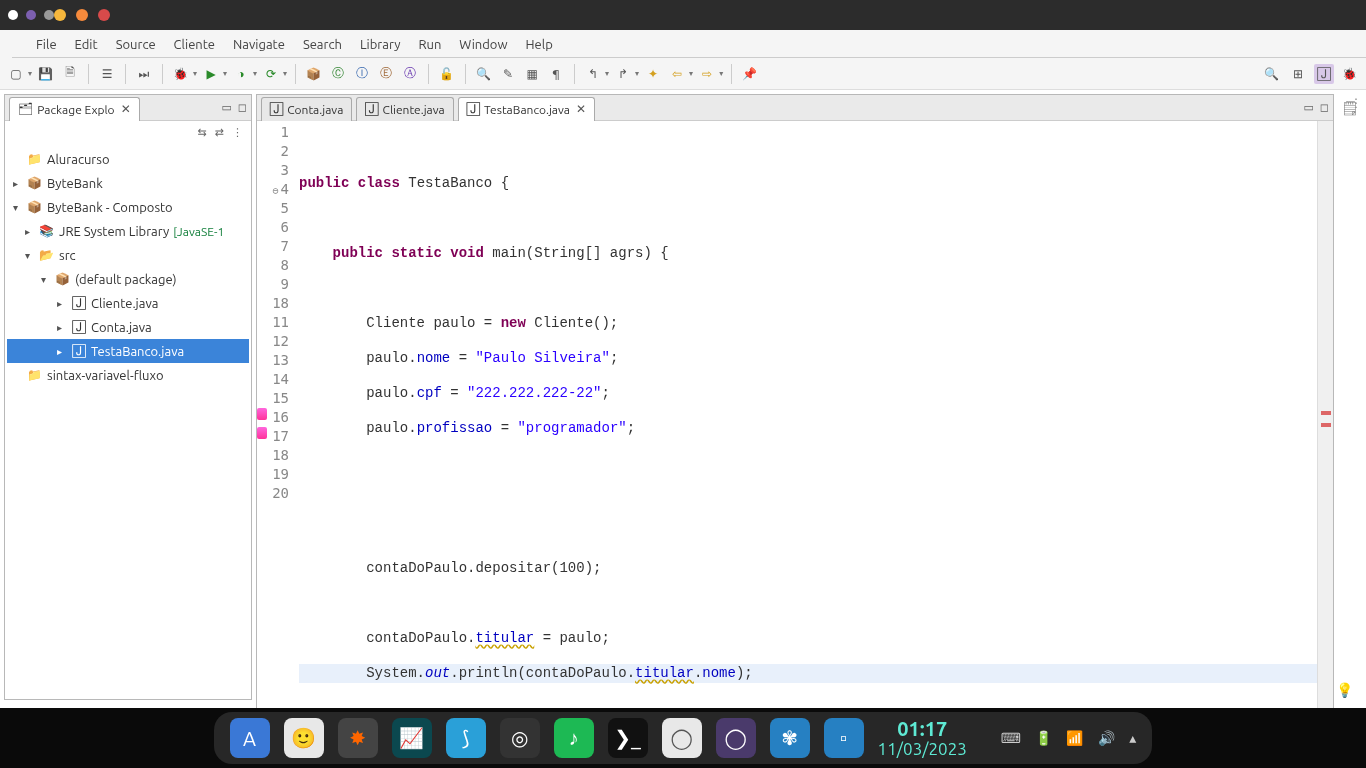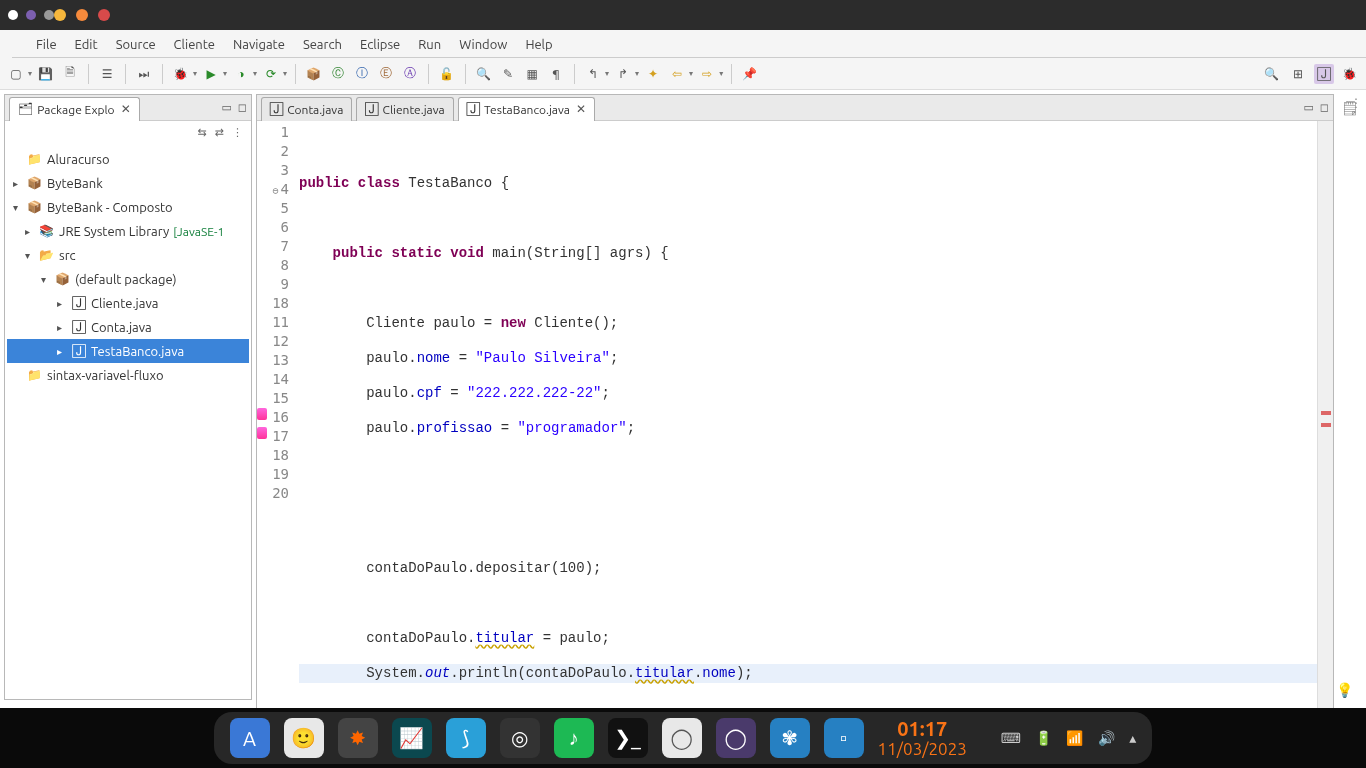--- a/index.html
+++ b/index.html
@@ -66,21 +66,21 @@
   .ovbar{width:16px; background:#f0f0f0; border-left:1px solid #ddd; position:relative;}
   .ovmark{position:absolute; right:2px; width:10px; height:4px; background:#d66;}
   .lmark{position:absolute; left:0; width:10px; height:12px; background: linear-gradient(#f6d, #f39); border-radius:2px;}
   
   
   .statusbar{height:4px; background:#fff;}
   .dock { position:fixed; bottom:0; left:0; right:0; height:60px; background:#0a0a0a; display:flex; align-items:center; }
   .dock-center{ background:#272727; border-radius:18px; padding:6px 16px; display:flex; gap:14px; align-items:center; margin:0 auto;}
   .dicon{width:40px;height:40px;border-radius:8px; display:flex;align-items:center;justify-content:center;font-size:20px;color:#fff;}
   .di-blue{background:#3a78d6;} .di-gray{background:#444;} .di-teal{background:#0b484f;} .di-cyan{background:#2aa0d8;} .di-dgray{background:#333;} .di-green{background:#1db954;} .di-black{background:#111;} .di-white{background:#e8e8e8;color:#555;} .di-purple{background:#4a3a6b;} .di-azure{background:#2680c2;}
-  .clock{color:#f97316; text-align:center; line-height:1.1; }
+  .clock{color:#5eead4; text-align:center; line-height:1.1; }
   .clock .t{font-size:20px; font-weight:bold;}
   .clock .d{font-size:17px;}
   .tray{margin-left:20px; display:flex; gap:14px; color:#ccc; font-size:14px;}
   
   .right-trim{width:24px; display:flex; flex-direction:column; align-items:center; padding-top:6px; gap:10px; color:#777; font-size:14px;}
   .side-dots{position:fixed; right:4px; top:96px; color:#888; font-size:12px;}
   .tip-bulb{position:fixed; right:12px; bottom:70px; color:#dba820; font-size:14px;}
 </style>
 </head>
 <body>
@@ -98,21 +98,21 @@
   </div>
 </div>
 
 <div class="menubar">
   <span>File</span>
   <span>Edit</span>
   <span>Source</span>
   <span>Cliente</span>
   <span>Navigate</span>
   <span>Search</span>
-  <span>Eclipse</span>
+  <span>Library</span>
   <span>Run</span>
   <span>Window</span>
   <span>Help</span>
 </div>
 
 <div class="toolbar">
   <span class="tb-btn">▢</span>
     <span class="tb-dd">▾</span>
   <span class="tb-btn">💾</span>
   <span class="tb-btn">🗎</span>

